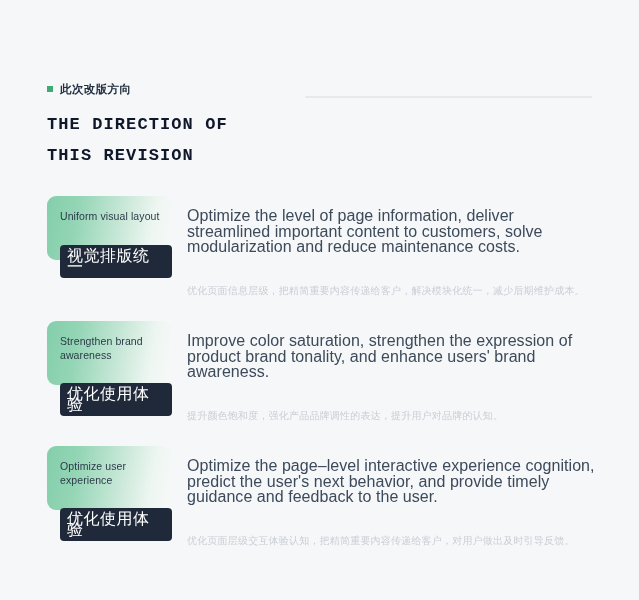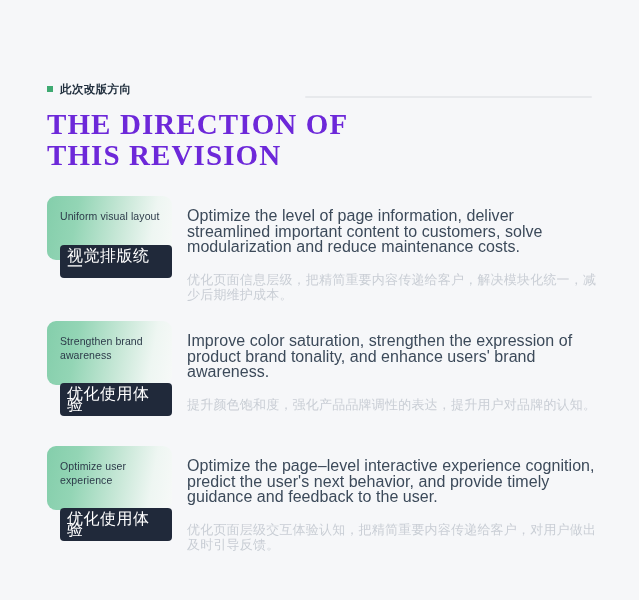--- a/index.html
+++ b/index.html
@@ -49,27 +49,27 @@
     left: 258px;
     right: 0px;
     top: 15px;
     height: 2px;
     background: #e7e9ec;
     border-radius: 1px;
   }
   .page-title {
     margin: 0;
     padding-top: 12px;
-    font-size: 29px;
+    font-size: 17px;
     line-height: 31px;
     font-weight: 700;
-    color: #6d28d9;
+    color: #0f172a;
     letter-spacing: 1.1px;
     text-transform: uppercase;
-    font-family: Liberation Serif, serif;
+    font-family: Liberation Mono, monospace;
   }
   .page-title .tline { display: block; }
 
   
   .features {
     position: absolute;
     left: 47px;
     top: 196px;
     right: 40px;
   }
@@ -118,24 +118,24 @@
     right: 0;
   }
   .feature-desc-en {
     font-size: 16px;
     line-height: 15.5px;
     color: #3c4a5a;
     margin: 0;
     letter-spacing: 0.05px;
   }
   .feature-desc-cn {
-    font-size: 13px;
+    font-size: 10px;
     line-height: 15px;
     color: #c9ced5;
-    margin: 17px 0 0 0;
+    margin: 28px 0 0 0;
     letter-spacing: 0.2px;
   }
 </style>
 </head>
 <body>
 
 <div class="header">
   <div class="eyebrow-row">
     <span class="eyebrow-marker"></span>
     <span class="eyebrow-text">此次改版方向</span>

